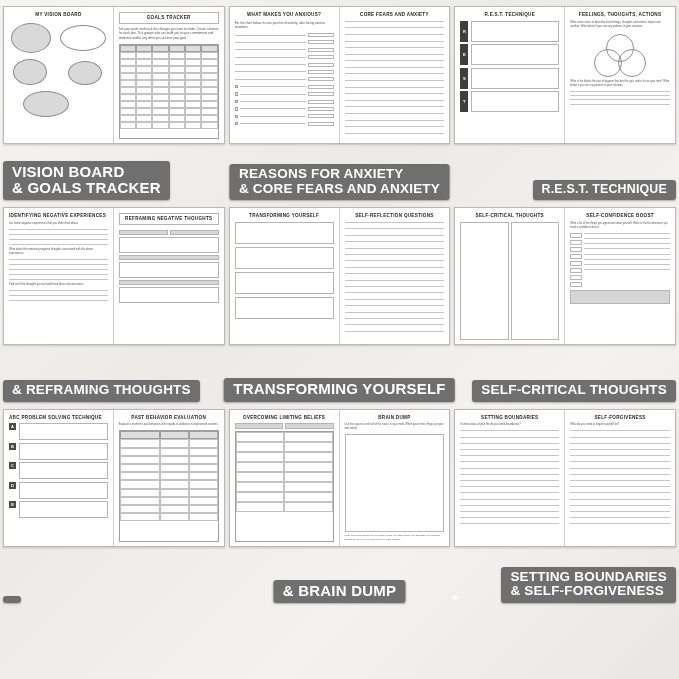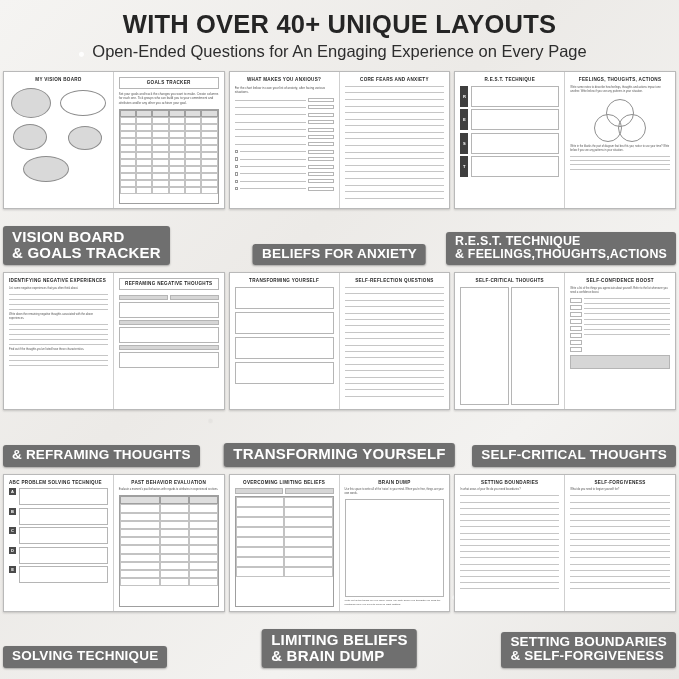--- a/index.html
+++ b/index.html
@@ -148,24 +148,20 @@
   .caption.small .l1, .caption.small .l2 { font-size: 13.5px; }
   .caption.xsmall .l1, .caption.xsmall .l2 { font-size: 12.4px; }
 
   .cell .capwrap { position: absolute; left: 0; right: 0; bottom: 2px; height: 0; }
 </style>
 </head>
 <body>
 
 <div class="page">
 
-  <div class="header">
-    <h1>WITH OVER 40+ UNIQUE LAYOUTS</h1>
-    <h2>Open-Ended Questions for An Engaging Experience on Every Page</h2>
-  </div>
 
   <div class="grid">
 
     <div class="cell">
       <div class="spread">
         <div class="pg left">
           <div class="ptitle">MY VISION BOARD</div>
           <div style="flex:1 1 auto; position:relative;">
             <div class="ellipse" style="position:absolute; left:2px; top:2px; width:40px; height:30px;"></div>
             <div class="ellipse" style="position:absolute; right:2px; top:4px; width:46px; height:26px; background:#fff;"></div>
@@ -346,21 +342,22 @@
               <div class="ln"></div>
               <div class="ln"></div>
               <div class="ln"></div>
             <div class="ln"></div>
               <div class="ln"></div>
           </div>
         </div>
       </div>
       <div class="capwrap">
         <div class="caption cap-center small">
-          <div class="l1">BELIEFS FOR ANXIETY</div>
+          <div class="l1">REASONS FOR ANXIETY</div>
+          <div class="l2">&amp; CORE FEARS AND ANXIETY</div>
         </div>
       </div>
     </div>
 
     <div class="cell">
       <div class="spread">
         <div class="pg left">
           <div class="ptitle">R.E.S.T. TECHNIQUE</div>
           <div style="flex:1 1 auto;">
             <div class="restrow" style="height:21px;">
@@ -394,21 +391,20 @@
             <div class="ln"></div>
               <div class="ln"></div>
               <div class="ln"></div>
               <div class="ln"></div>
           </div>
         </div>
       </div>
       <div class="capwrap">
         <div class="caption cap-right xsmall">
           <div class="l1">R.E.S.T. TECHNIQUE</div>
-          <div class="l2">&amp; FEELINGS,THOUGHTS,ACTIONS</div>
         </div>
       </div>
     </div>
 
     <div class="cell">
       <div class="spread">
         <div class="pg left">
           <div class="ptitle left-al">IDENTIFYING NEGATIVE EXPERIENCES</div>
           <div class="ptxt" style="font-size:2.7px;">List some negative experiences that you often think about.</div>
           <div class="lines" style="flex:0 0 auto; gap:4px; margin-bottom:3px;">
@@ -600,21 +596,20 @@
               <div class="c"></div>
               <div class="c"></div>
             <div class="c"></div>
               <div class="c"></div>
               <div class="c"></div>
           </div>
         </div>
       </div>
       <div class="capwrap">
         <div class="caption cap-wide small">
-          <div class="l1">SOLVING TECHNIQUE</div>
         </div>
       </div>
     </div>
 
     <div class="cell">
       <div class="spread">
         <div class="pg left">
           <div class="ptitle">OVERCOMING LIMITING BELIEFS</div>
           <div style="display:flex; gap:2px; margin-bottom:2px;">
             <div class="boxfill" style="flex:1 1 50%; height:6px;"></div>
@@ -641,21 +636,20 @@
         </div>
         <div class="pg">
           <div class="ptitle">BRAIN DUMP</div>
           <div class="ptxt" style="font-size:2.6px;">Use this space to write all of the 'noise' in your mind. When you're free, things are your own words.</div>
           <div class="box dots" style="flex:1 1 auto;"></div>
           <div class="ptxt" style="font-size:2.5px; margin:2px 0 0;">Write out all the things on your mind. When you write down your thoughts you build the breathing room you need to focus on what matters.</div>
         </div>
       </div>
       <div class="capwrap">
         <div class="caption cap-center">
-          <div class="l1">LIMITING BELIEFS</div>
           <div class="l2">&amp; BRAIN DUMP</div>
         </div>
       </div>
     </div>
 
     <div class="cell">
       <div class="spread">
         <div class="pg left">
           <div class="ptitle">SETTING BOUNDARIES</div>
           <div class="ptxt" style="font-size:2.7px;">In what areas of your life do you need boundaries?</div>

